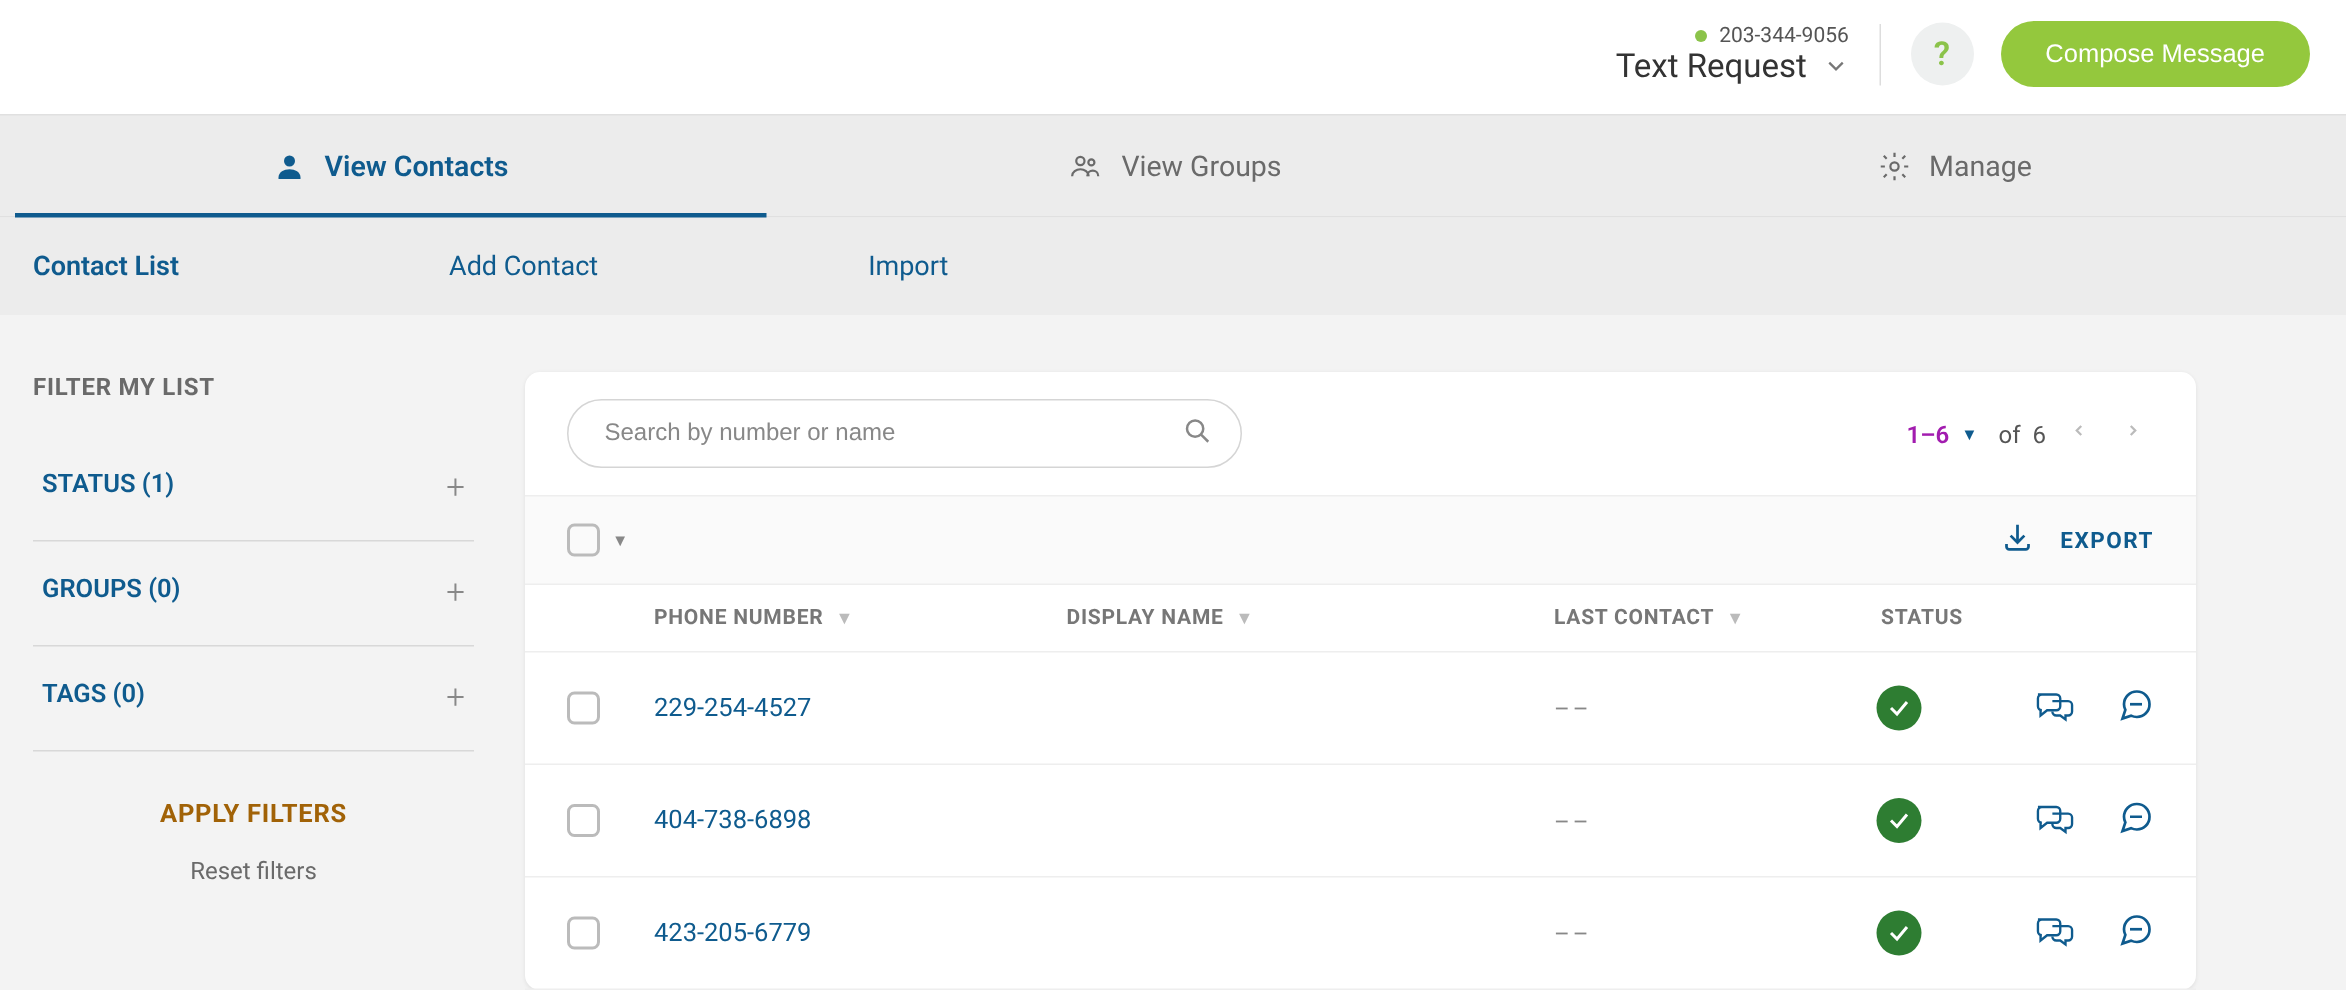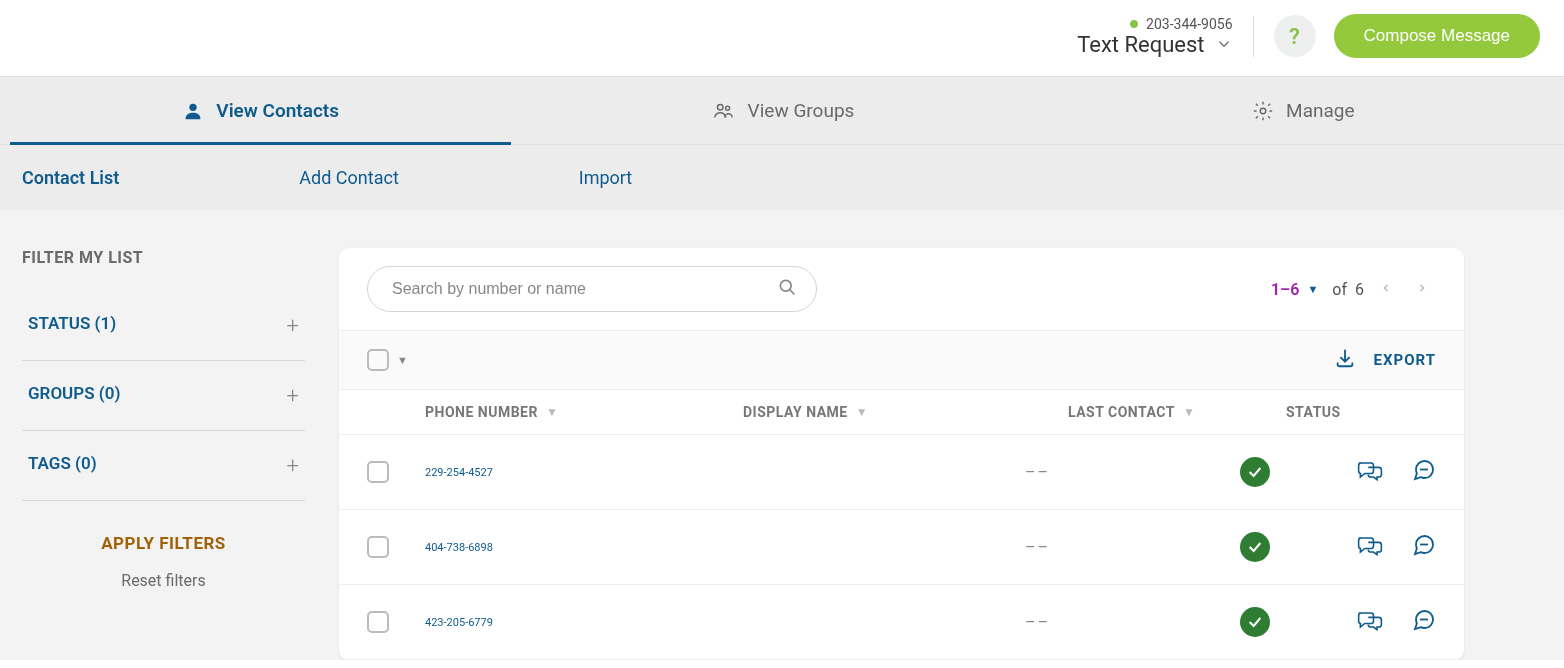--- a/index.html
+++ b/index.html
@@ -251,34 +251,34 @@
     
     .col-headers {
       display: flex;
       padding: 14px 28px 14px 86px;
       font-size: 14px;
       font-weight: 700;
       color: #777;
       letter-spacing: 0.5px;
       border-bottom: 1px solid #eee;
     }
-    .col-phone { width: 318px; display:flex; align-items:center; gap:8px; }
+    .col-phone { width: 275px; display:flex; align-items:center; gap:8px; }
     .col-name { width: 325px; display:flex; align-items:center; gap:8px; }
     .col-last { width: 218px; display:flex; align-items:center; gap:8px; }
     .col-status { width: 150px; }
     .sort-caret { color:#bbb; font-size:12px; }
     
     .data-row {
       display: flex;
       align-items: center;
       padding: 22px 28px;
       border-bottom: 1px solid #eee;
     }
     .row-check { width: 58px; }
-    .row-phone { width: 275px; color: #0f5b8e; font-size: 11px; cursor:pointer; }
+    .row-phone { width: 275px; color: #0f5b8e; font-size: 17px; cursor:pointer; }
     .row-name { width: 325px; color:#333; }
     .row-last { width: 200px; color: #888; letter-spacing: 2px; }
     .row-status { width: 60px; display:flex; justify-content:center; }
     .status-check {
       width: 30px; height: 30px;
       border-radius: 50%;
       background: #2e7d32;
       display: flex;
       align-items: center;
       justify-content: center;

